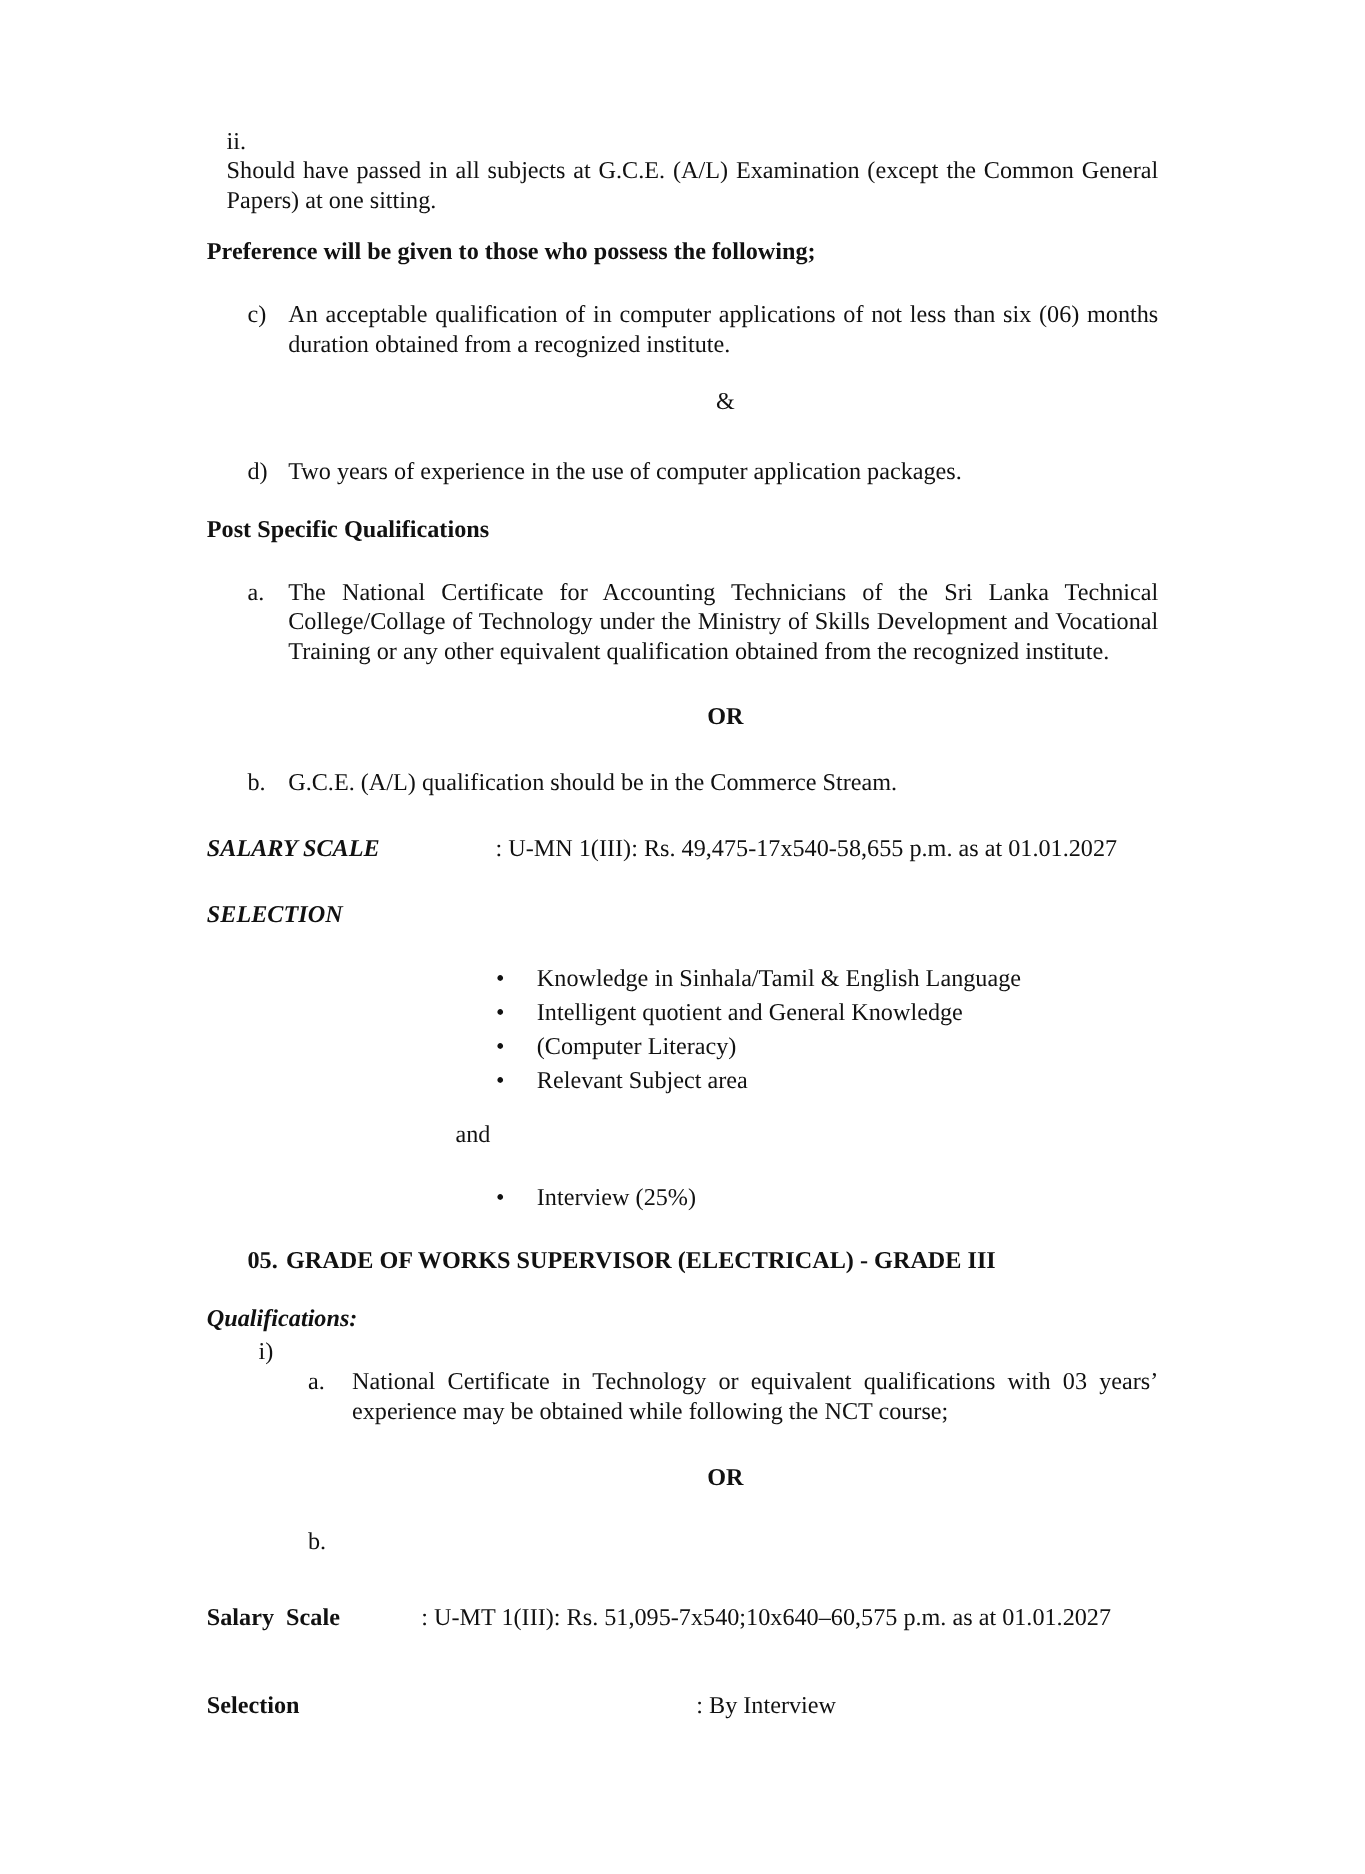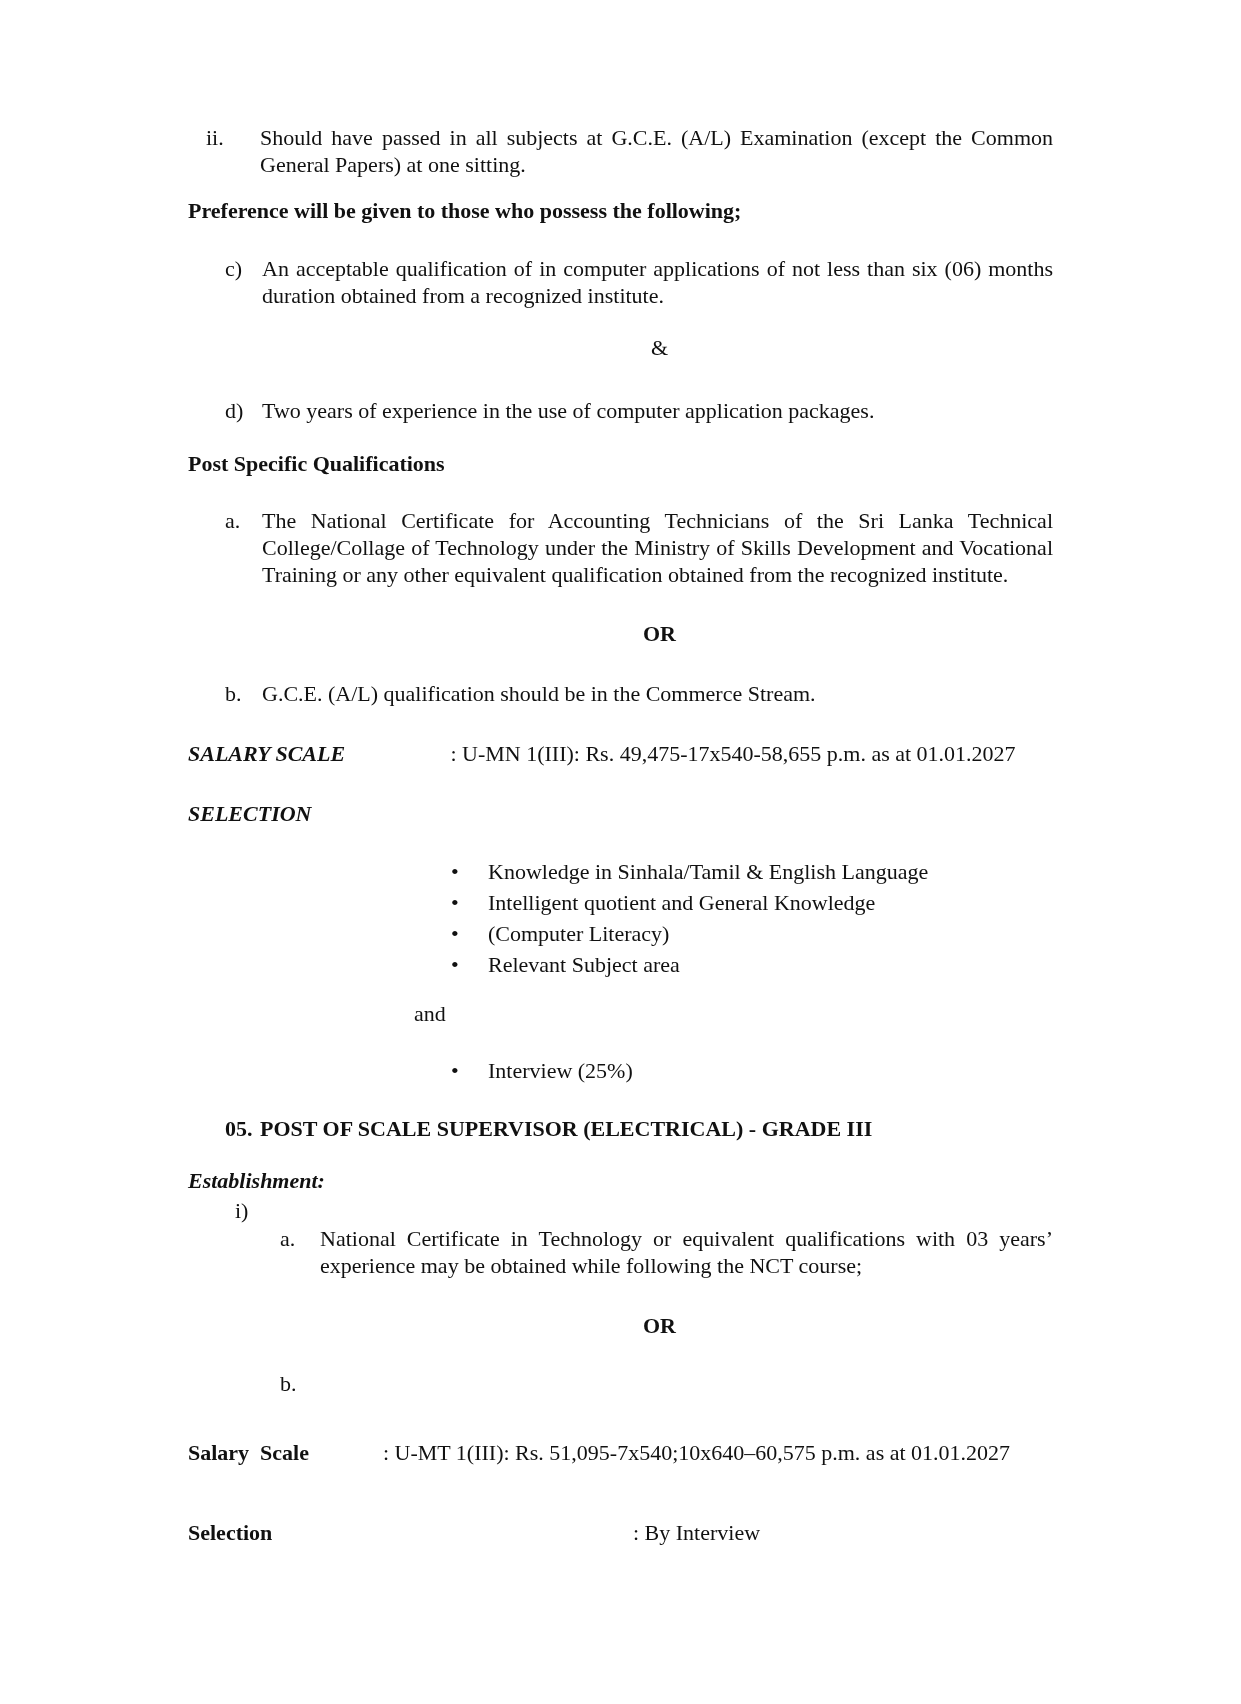--- a/index.html
+++ b/index.html
@@ -9,21 +9,21 @@
     color:#111111; font-family:"Liberation Serif","DejaVu Serif",serif;
     font-size:22px; line-height:27px; padding:106px 188px 0 188px;
     overflow:hidden;
   }
   .just { text-align:justify; }
   .flexrow { display:flex; align-items:flex-start; }
   .marker { flex:0 0 auto; }
   .body-text { flex:1 1 auto; }
 
   
-  .row-ii { padding-left:18px; margin-top:18px; }
+  .row-ii { padding-left:18px; margin-top:8px;flex-direction:column; }
   .row-ii .marker { width:54px; }
 
   
   .lvl1 { padding-left:37px; }
   .lvl1 .marker { width:37px; }
 
   
   .lvl2 { padding-left:92px; }
   .lvl2 .marker { width:40px; }
 
@@ -130,24 +130,24 @@
 
   <ul class="bullets single mt30">
     <li>
       <span class="bullet">•</span>
       <span>Interview (25%)</span>
     </li>
   </ul>
 
   <div class="flexrow h05 mt31">
     <span class="marker">05.</span>
-    <span class="body-text">POST OF SCALE SUPERVISOR (ELECTRICAL) - GRADE III</span>
+    <span class="body-text">GRADE OF WORKS SUPERVISOR (ELECTRICAL) - GRADE III</span>
   </div>
 
-  <div class="bolditalic mt25">Establishment:</div>
+  <div class="bolditalic mt25">Qualifications:</div>
 
   <div class="i-line mt3">i)</div>
 
   <div class="flexrow lvl2 mt1">
     <span class="marker">a.</span>
     <span class="body-text just">National Certificate in Technology or equivalent qualifications with 03 years’ experience may be obtained while following the NCT course;</span>
   </div>
 
   <div class="center-shift mt33">OR</div>
 

